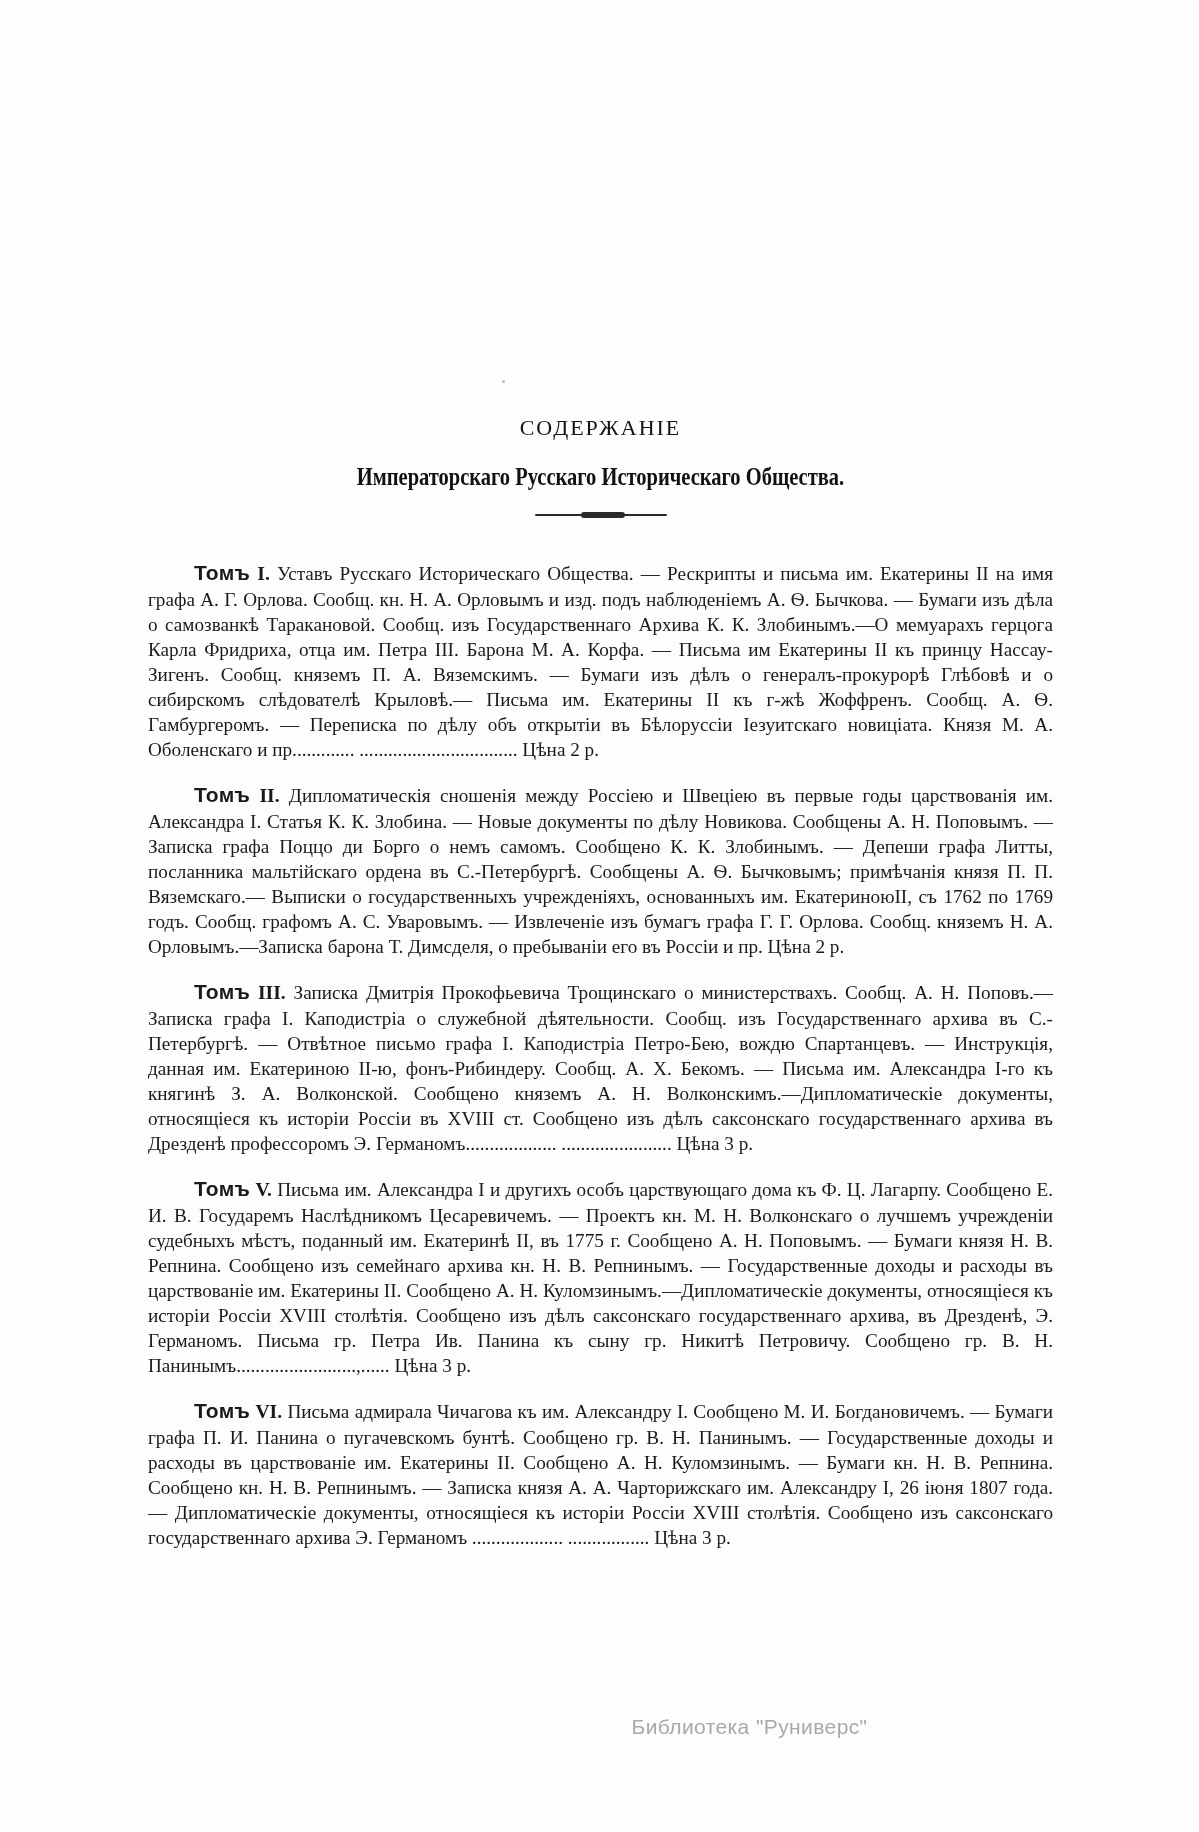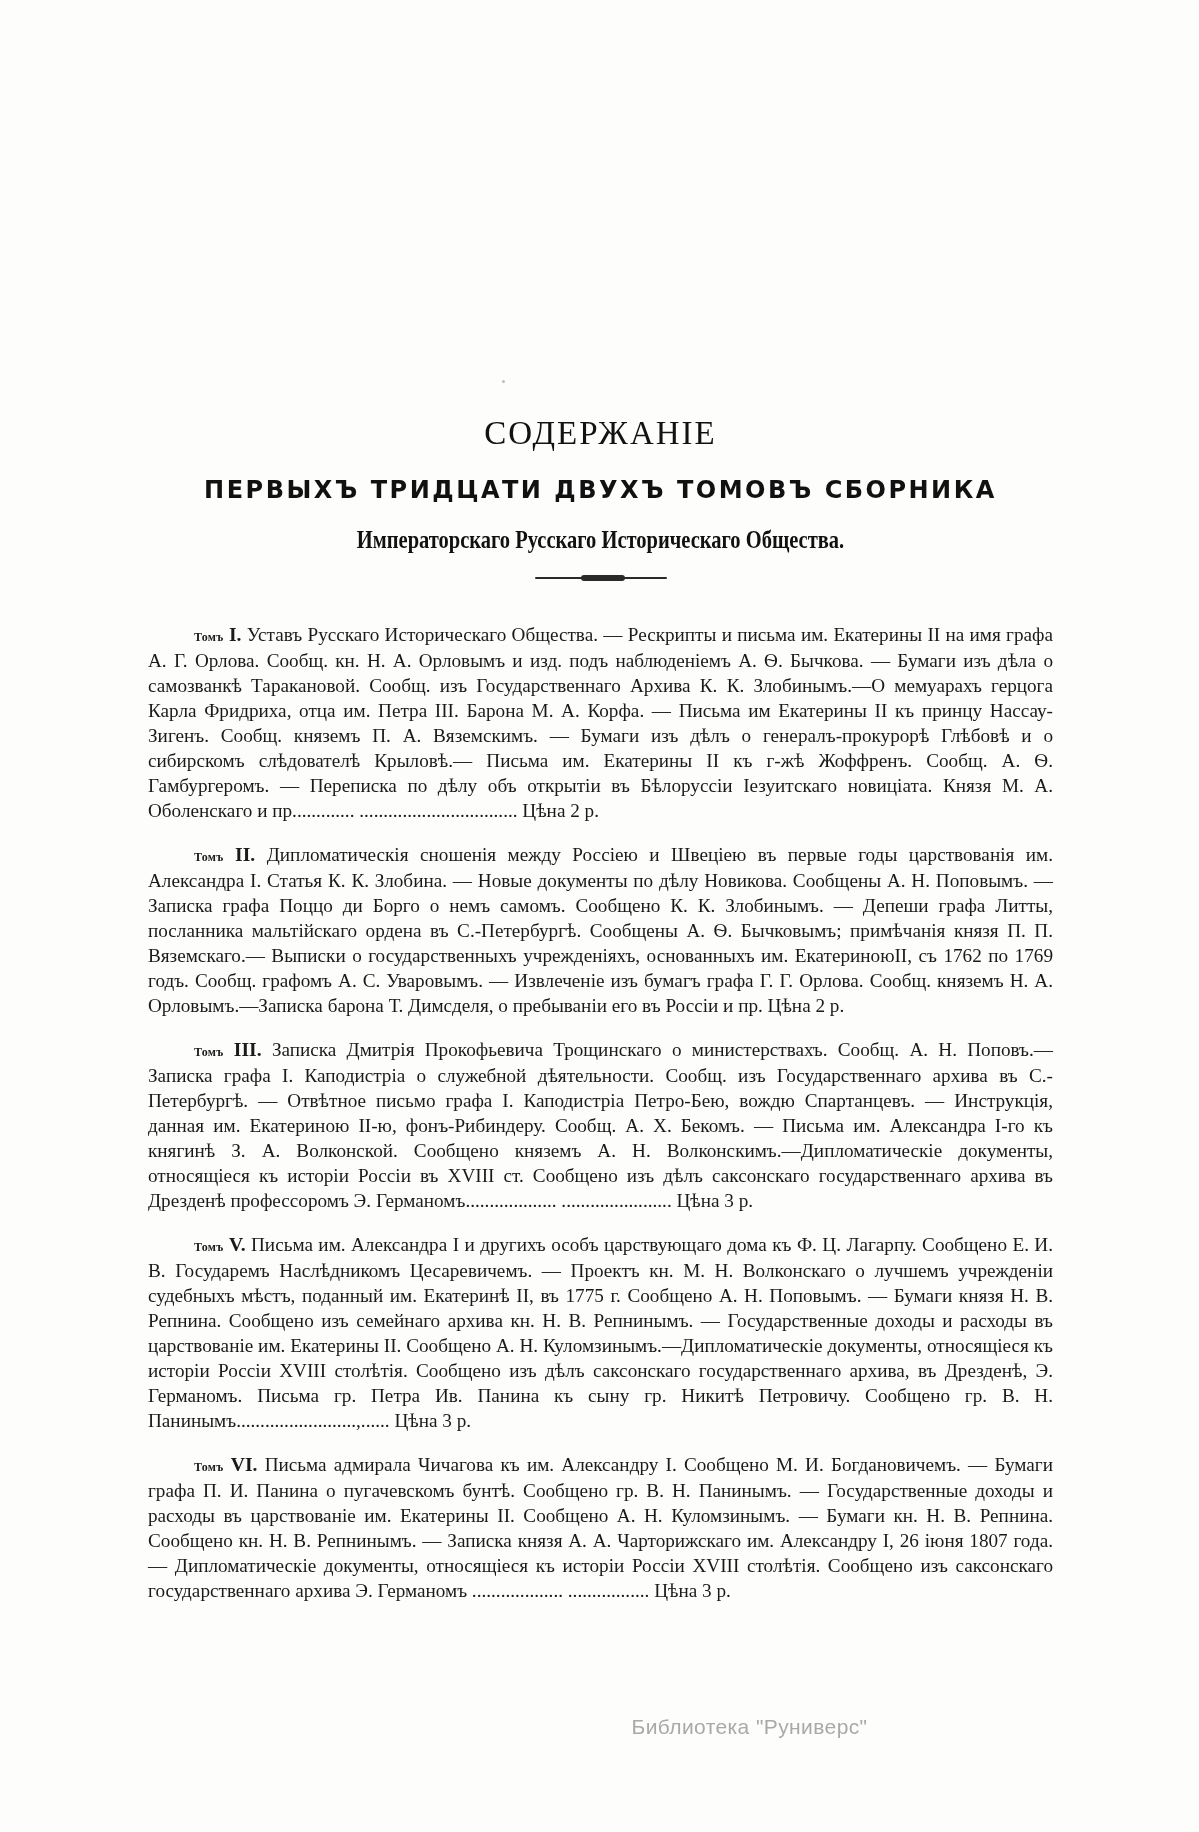--- a/index.html
+++ b/index.html
@@ -34,21 +34,21 @@
   }
   .content {
     position: absolute;
     left: 148px;
     top: 415px;
     width: 905px;
   }
   h1.doc-title {
     margin: 0;
     font-family: "Liberation Serif", serif;
-    font-size: 33px;
+    font-size: 22px;
     font-weight: normal;
     letter-spacing: 2px;
     text-align: center;
     color: #121212;
   }
   h2.doc-subtitle {
     margin: 24px 0 0 0;
     font-family: "DejaVu Sans", sans-serif;
     font-size: 24px;
     font-weight: bold;
@@ -96,23 +96,23 @@
   .entry {
     font-size: 19.2px;
     line-height: 1.305;
     text-align: justify;
     text-justify: inter-word;
     margin-bottom: 1px;
     text-indent: 46px;
     hyphens: none;
   }
   .entry .vol {
-    font-family: Liberation Serif, serif;
+    font-family: Liberation Sans, sans-serif;
     font-weight: bold;
-    font-size: 12px;
+    font-size: 21px;
     letter-spacing: 0.3px;
   }
   .entry .vol-num {
     font-family: "Liberation Serif", serif;
     font-weight: bold;
     font-size: 19.6px;
   }
   .watermark {
     position: absolute;
     left: 0;
@@ -132,21 +132,20 @@
 <body>
 
 <div class="page">
 
   <div class="speck"></div>
 
   <div class="content">
 
     <h1 class="doc-title">СОДЕРЖАНІЕ</h1>
 
-    <h2 class="doc-subtitle">ПЕРВЫХЪ ТРИДЦАТИ ДВУХЪ ТОМОВЪ СБОРНИКА</h2>
 
     <h3 class="doc-society">Императорскаго Русскаго Историческаго Общества.</h3>
 
     <div class="ornament">
       <div class="bar"></div>
     </div>
 
     <div class="toc">
 
       <p class="entry">

